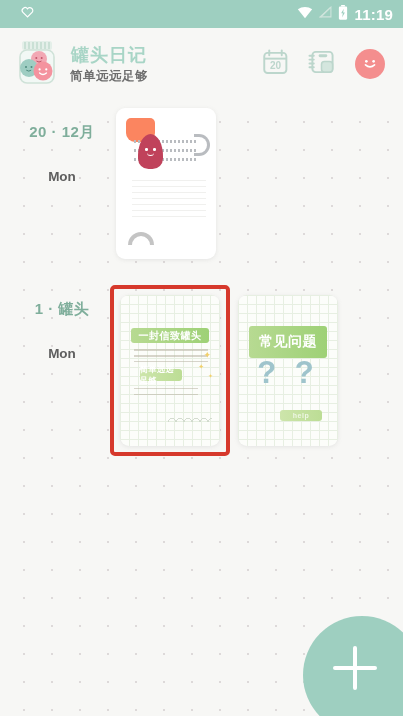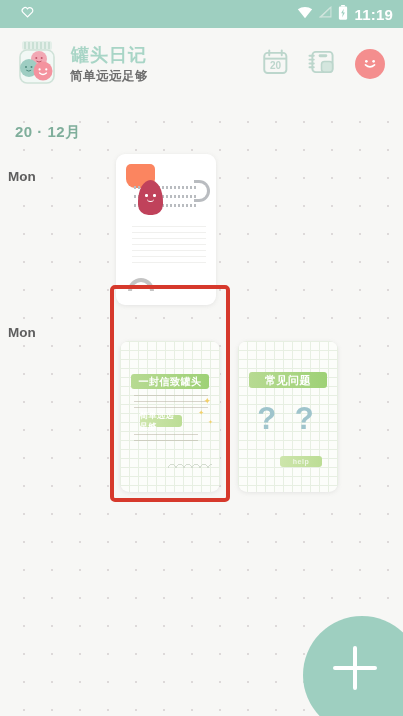--- a/index.html
+++ b/index.html
@@ -46,21 +46,21 @@
     width:403px; height:616px;
     background-color:#f7f7f5;
     background-image:radial-gradient(#ddd9d9 1.1px, transparent 1.2px);
     background-size:28px 28px;
     background-position:10px 8px;
     overflow:hidden;
   }
 
   
   .section{ position:absolute; display:flex; }
-  .daycol{ width:108px; padding-top:14px; text-align:left; }
+  .daycol{ width:108px; padding-top:14px; text-align:center; }
   .daylabel{
     display:inline-block; position:relative;
     font-size:15px; font-weight:bold; color:#7fae9b;
     padding:1px 7px; letter-spacing:.5px;
   }
   .daylabel::after{
     content:""; position:absolute; left:0; right:0; bottom:1px; height:9px;
     background:#d9ebe2; border-radius:5px; z-index:-1;
   }
   .dayname{ margin-top:26px; font-size:13.5px; font-weight:bold; color:#5e5e5e; }
@@ -72,21 +72,21 @@
   .cardwrap.selected{
     border:4px solid #d6392c;
     border-radius:5px;
     padding:6px;
   }
   .card{
     width:100px; height:151px;
     background:#ffffff;
     border-radius:9px;
     box-shadow:0 1px 4px rgba(150,150,150,.18);
-    position:relative; overflow:hidden;margin-top:46px;
+    position:relative; overflow:hidden;
   }
   .card.grid{
     background-color:#fcfdfa;
     background-image:
       linear-gradient(to right, #e7efe2 1px, transparent 1px),
       linear-gradient(to bottom, #e7efe2 1px, transparent 1px);
     background-size:9px 9px;
   }
   .card-inner{ position:absolute; inset:0; }
 
@@ -146,21 +146,21 @@
     opacity:.55;
   }
   .c2-wave{
     position:absolute; right:8px; bottom:24px; width:44px; height:7px;
     background:
       radial-gradient(circle at 4px 7px, transparent 3px, #cfd8cb 3px 4px, transparent 4px) 0 0/8px 8px repeat-x;
     opacity:.9;
   }
   .sparkle{ position:absolute; color:#f2d06a; font-size:9px; line-height:1; }
 
-  .c3-title{ left:11px; top:31px; width:78px; height:16px; font-size:11px; }
+  .c3-title{ left:11px; top:31px; width:78px; height:32px; font-size:14px; }
   .c3-marks{
     position:absolute; left:0; right:0; top:60px; text-align:center;
     font-size:31px; font-weight:bold; color:#9fc4cc; letter-spacing:5px;
   }
   .c3-foot{ left:42px; top:115px; width:42px; height:11px; font-size:7px; color:#eef6e4; }
 
   
   .fab{
     position:absolute; right:-18px; bottom:-18px;
     width:118px; height:118px; border-radius:50%;
@@ -307,20 +307,21 @@
             <div class="c1-faint"></div>
             <div class="c1-arch"></div>
           </div>
         </div>
       </div>
     </div>
   </div>
 
   <div class="section" style="top:185px; left:8px;">
     <div class="daycol">
+      <span class="daylabel">1 · 罐头</span>
       <div class="dayname">Mon</div>
     </div>
     <div class="cards" style="gap:8px; margin-left:-6px;">
 
       <div class="cardwrap selected">
         <div class="card grid">
           <div class="card-inner">
             <div class="banner c2-title">一封信致罐头</div>
             <div class="c2-p1"></div>
             <div class="banner soft c2-sub">简单远远足够</div>

